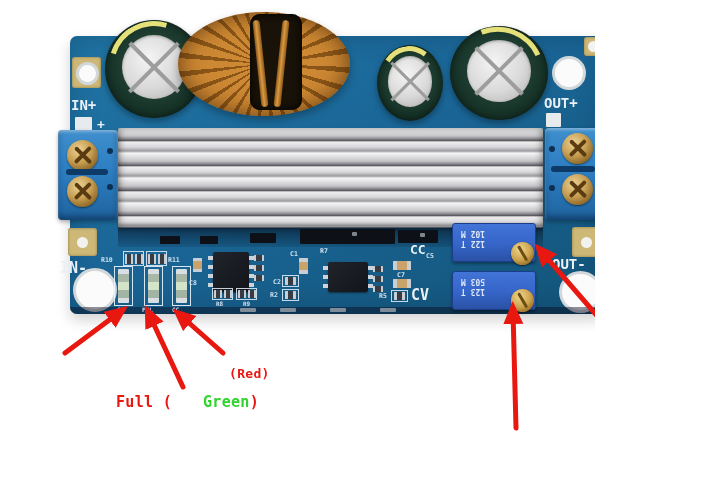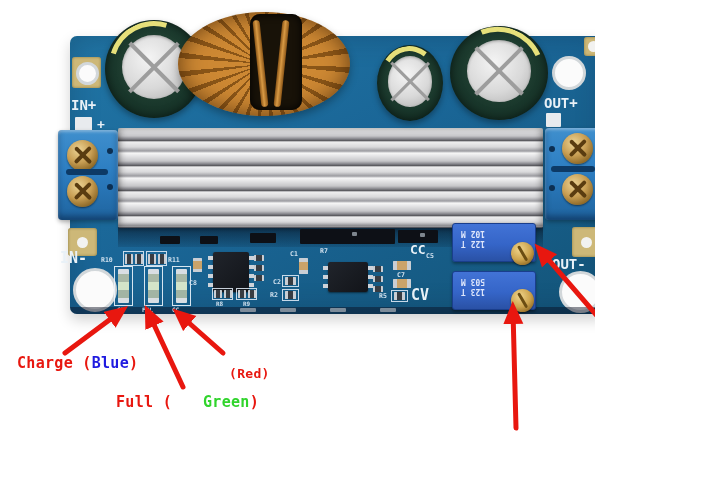--- a/index.html
+++ b/index.html
@@ -108,21 +108,21 @@
   <div class="abs goldpad" style="left:584px;top:37px;width:18px;height:19px;"></div>
   <div class="abs hole" style="left:552px;top:56px;width:34px;height:34px;"></div>
   <div class="abs goldpad" style="left:68px;top:228px;width:29px;height:28px;"></div>
   <div class="abs hole" style="left:73px;top:268px;width:44px;height:44px;"></div>
   <div class="abs goldpad" style="left:572px;top:227px;width:29px;height:30px;"></div>
   <div class="abs hole" style="left:559px;top:271px;width:43px;height:42px;"></div>
 
   <div class="abs silk" style="left:71px;top:97px;font-size:14px;">IN+</div>
   <div class="abs whitepad" style="left:75px;top:117px;width:17px;height:15px;"></div>
   <div class="abs silk" style="left:97px;top:117px;font-size:13px;">+</div>
-  <div class="abs silk" style="left:60px;top:249px;font-size:15px;">IN-</div>
+  <div class="abs silk" style="left:60px;top:259px;font-size:15px;">IN-</div>
   <div class="abs silk" style="left:544px;top:95px;font-size:14px;">OUT+</div>
   <div class="abs whitepad" style="left:546px;top:113px;width:15px;height:14px;"></div>
   <div class="abs silk" style="left:552px;top:256px;font-size:14px;">OUT-</div>
 
   <div class="abs heatsink"></div>
 
   <div class="abs darkstrip" style="left:118px;top:227px;width:425px;height:20px;"></div>
   <div class="abs blk" style="left:300px;top:229px;width:95px;height:15px;"></div>
   <div class="abs blk" style="left:398px;top:230px;width:40px;height:13px;"></div>
   <div class="abs blk" style="left:250px;top:233px;width:26px;height:10px;"></div>
@@ -262,23 +262,20 @@
         <path d="M0,0 L4.6,2 L0,4 Z" fill="#e8170f"></path>
       </marker>
     </defs>
     <line x1="65" y1="353" x2="120" y2="312" stroke="#e8170f" stroke-width="5" stroke-linecap="round" marker-end="url(#ah)"></line>
     <line x1="183" y1="387" x2="149" y2="314" stroke="#e8170f" stroke-width="5" stroke-linecap="round" marker-end="url(#ah)"></line>
     <line x1="223" y1="353" x2="180" y2="315" stroke="#e8170f" stroke-width="5" stroke-linecap="round" marker-end="url(#ah)"></line>
     <line x1="637" y1="362" x2="541" y2="251" stroke="#e8170f" stroke-width="5" stroke-linecap="round" marker-end="url(#ah)"></line>
     <line x1="516" y1="428" x2="513" y2="311" stroke="#e8170f" stroke-width="5" stroke-linecap="round" marker-end="url(#ah)"></line>
   </svg>
 
-  <div class="ann" style="left:17px;top:354px;font-size:15px;color:#e8170f;">
-    <span>Charge</span><span> </span><span>(</span><span style="color:#1f1ae0;">Blue</span><span>)</span>
-  </div>
 
   <div class="ann" style="left:116px;top:393px;font-size:15px;color:#e8170f;">
     <span>Full</span><span> </span><span>(</span><span style="color:#30d42c;margin-left:31px;">Green</span><span>)</span>
   </div>
 
   <div class="ann" style="left:229px;top:366px;font-size:13px;color:#e8170f;">(Red)</div>
 
 
 </div>
 

